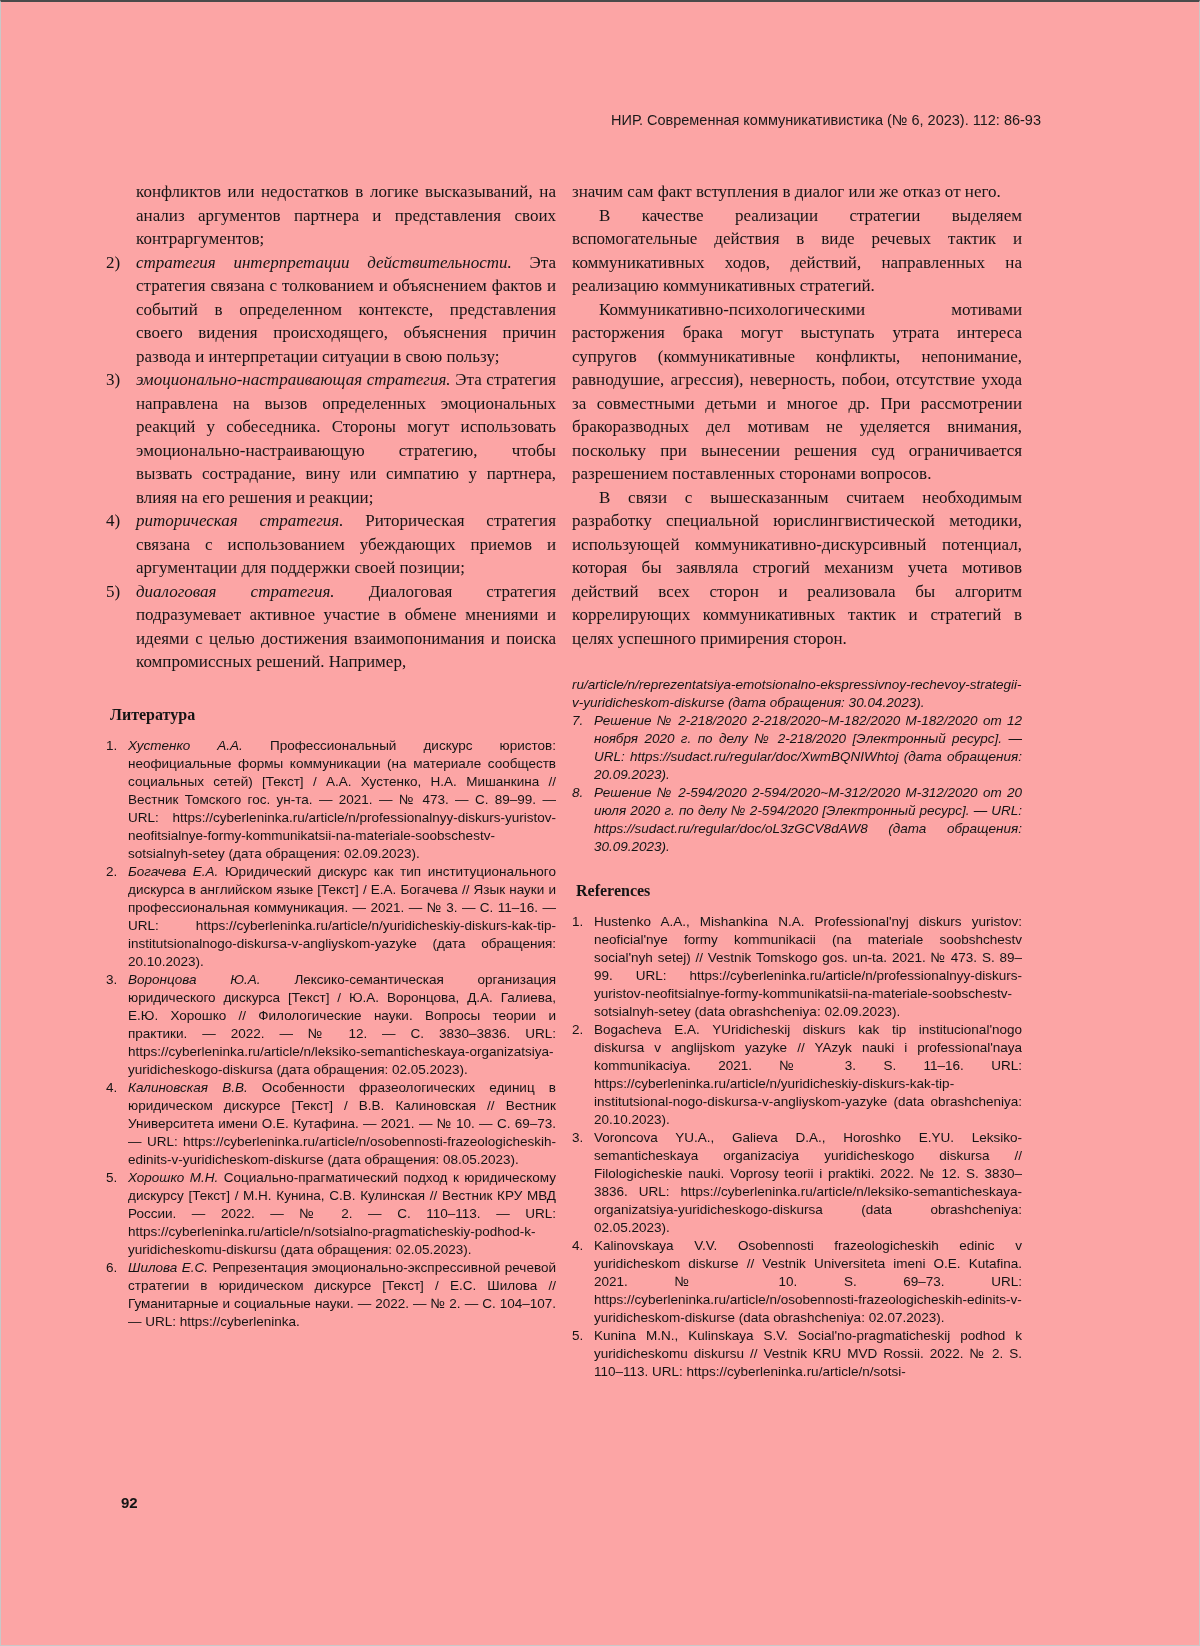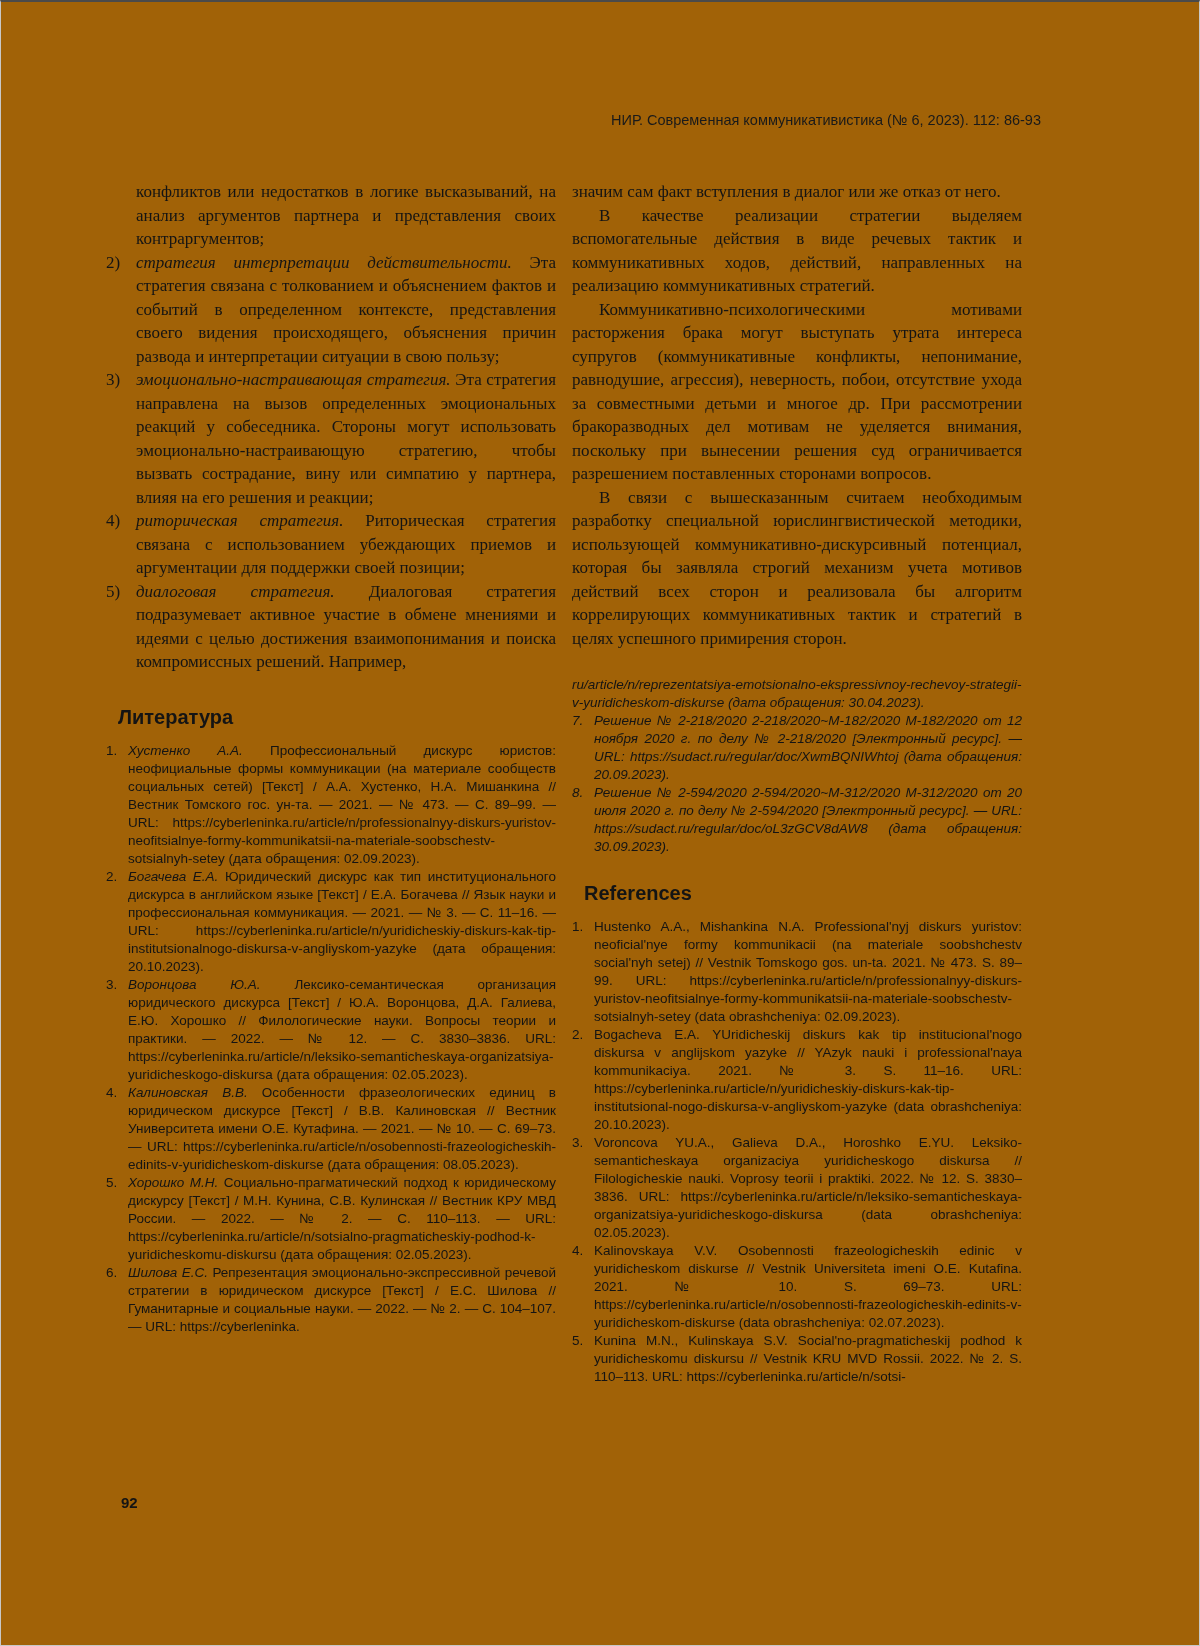--- a/index.html
+++ b/index.html
@@ -1,21 +1,21 @@
 <!DOCTYPE html>
 <html lang="ru"><head>
 <meta charset="utf-8">
 <style>
   html, body { margin: 0; padding: 0; background: #e9e9e9; }
   .page {
     position: relative;
     width: 1200px;
     height: 1646px;
     margin: 0 auto;
-    background: #a16207;
+    background: #fca5a5;
     box-sizing: border-box;
     border: 1px solid #c8c8c8;
     border-top: 2px solid #4a4a4a;
     overflow: hidden;
     color: #141414;
   }
   .content {
     position: absolute;
     left: 105px;
     top: 110px;
@@ -37,24 +37,24 @@
     line-height: 23.5px;
     text-align: justify;
   }
   .hang { position: relative; padding-left: 30px; }
   .hang .num { position: absolute; left: 0; top: 0; }
   .it { font-style: italic; }
 
   .para-indent { text-indent: 27px; }
 
   .section-heading {
-    font-family: Liberation Sans, sans-serif;
+    font-family: Liberation Serif, serif;
     font-weight: bold;
-    font-size: 20px;
-    margin: 32px 0 13px 12px;
+    font-size: 16px;
+    margin: 32px 0 13px 4px;
   }
   .refs-heading { margin-top: 26px; }
 
   .ref-text {
     font-family: "Liberation Sans", sans-serif;
     font-size: 13.5px;
     line-height: 18px;
     text-align: justify;
     overflow-wrap: break-word;
     word-break: break-word;

